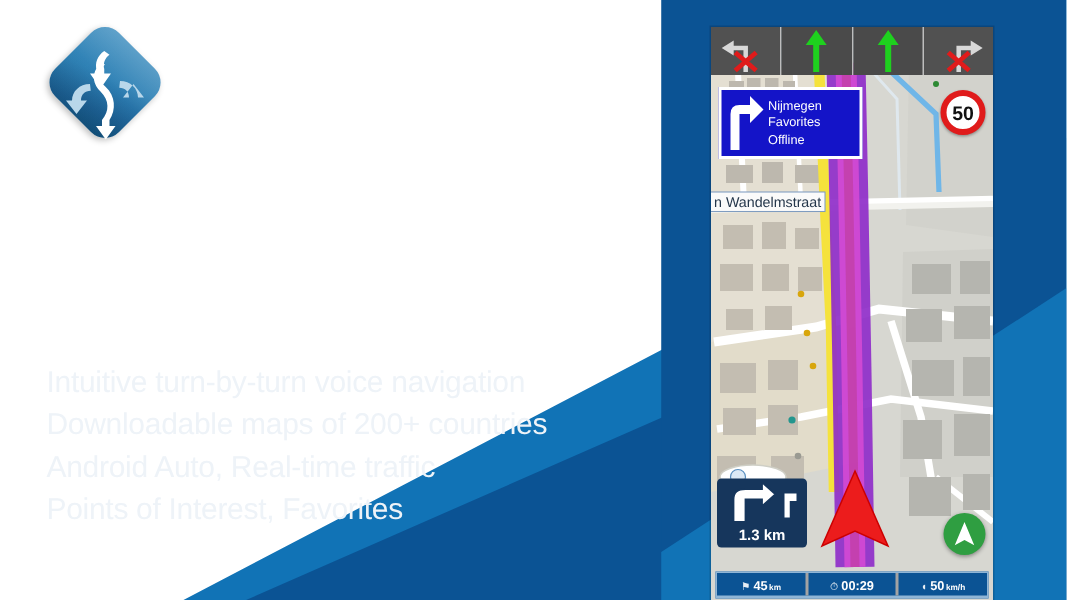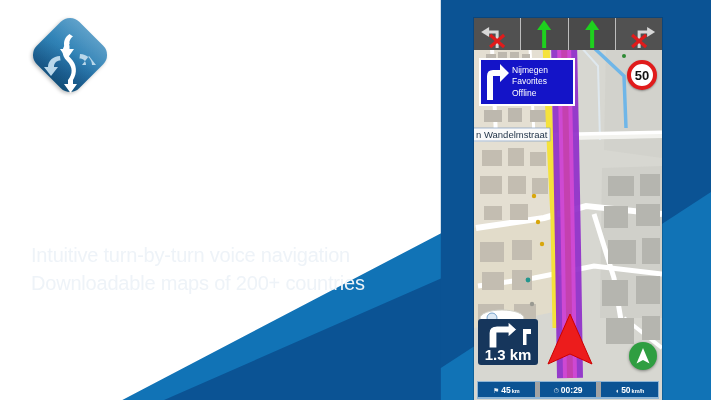--- a/index.html
+++ b/index.html
@@ -96,21 +96,21 @@
   }
 
   
   #turn-box {
     position:absolute; left:4px; top:301px; width:60px; height:46px; z-index:7;
     background:#16365c; border-radius:3px; color:#fff;
   }
   #turn-arrow { position:absolute; left:3px; top:2px; width:54px; height:28px; }
   #turn-dist {
     position:absolute; left:0; bottom:2px; width:100%;
-    text-align:center; font-size:15px; font-weight:bold; color:#ffffff;
+    text-align:center; font-size:10px; font-weight:bold; color:#ffffff;
   }
 
   
   #gps-btn {
     position:absolute; left:155px; top:324px; width:28px; height:28px; z-index:7;
     border-radius:50%; background:#2f9e41; box-shadow:0 1px 3px rgba(0,0,0,.4);
   }
   #gps-btn svg{ width:28px; height:28px; }
 
   
@@ -118,21 +118,21 @@
     position:absolute; left:3px; bottom:1px; width:182px; z-index:8;
     background:#0b5394; border:1px solid #8fb5d6;
     color:#ffffff;
   }
   #stats-row {
     display:flex; height:16px; align-items:center;
     border-bottom:1px solid #8fb5d6;
   }
   .stat {
     flex:1; display:flex; align-items:baseline; justify-content:center; gap:1px;
-    font-size:8.5px; font-weight:bold; border-right:5px solid #a3a3a3;
+    font-size:8.5px; font-weight:bold; border-right:2px solid #a3a3a3;
     height:100%; padding-top:3px;
   }
   .stat:last-child{ border-right:none; }
   .stat .unit { font-size:5.5px; font-weight:bold; }
   .stat .gl { font-size:7px; font-weight:normal; opacity:.9; margin-right:1px;}
   #street-name {
     height:20px; display:flex; align-items:center; justify-content:center;
     font-size:12.5px; white-space:nowrap; overflow:hidden;
   }
 </style>
@@ -154,20 +154,22 @@
       <path d="M29 40 C22 40 17 45 17 51 L13 51 L20 60 L27 51 L23 51 C23 47 25.5 44.5 29.5 44.5 Z" fill="#b9d7ea"></path>
       <path d="M49 36 C56 36 61 41 61 47 L65 47 L58 38 L51 47 L55 47 C55 43 52.5 40.5 48.5 40.5 Z" fill="#b9d7ea" transform="translate(0,2)"></path>
     </svg>
   </div>
 
   <div id="headline">Offline GPS navigation</div>
 
   <div id="bullets">
     <div class="bullet">Intuitive turn-by-turn voice navigation</div>
     <div class="bullet">Downloadable maps of 200+ countries</div>
+    <div class="bullet">Android Auto, Real-time traffic</div>
+    <div class="bullet">Points of Interest, Favorites</div>
   </div>
 
   <div id="phone">
 
     <svg id="map" viewBox="0 0 188 382" preserveAspectRatio="none">
       <rect x="0" y="0" width="188" height="382" fill="#d7d7d1"></rect>
 
       <rect x="0" y="0" width="46" height="34" fill="#9ec4e0"></rect>
       <rect x="0" y="0" width="188" height="26" fill="#b9d4e8"></rect>
 

